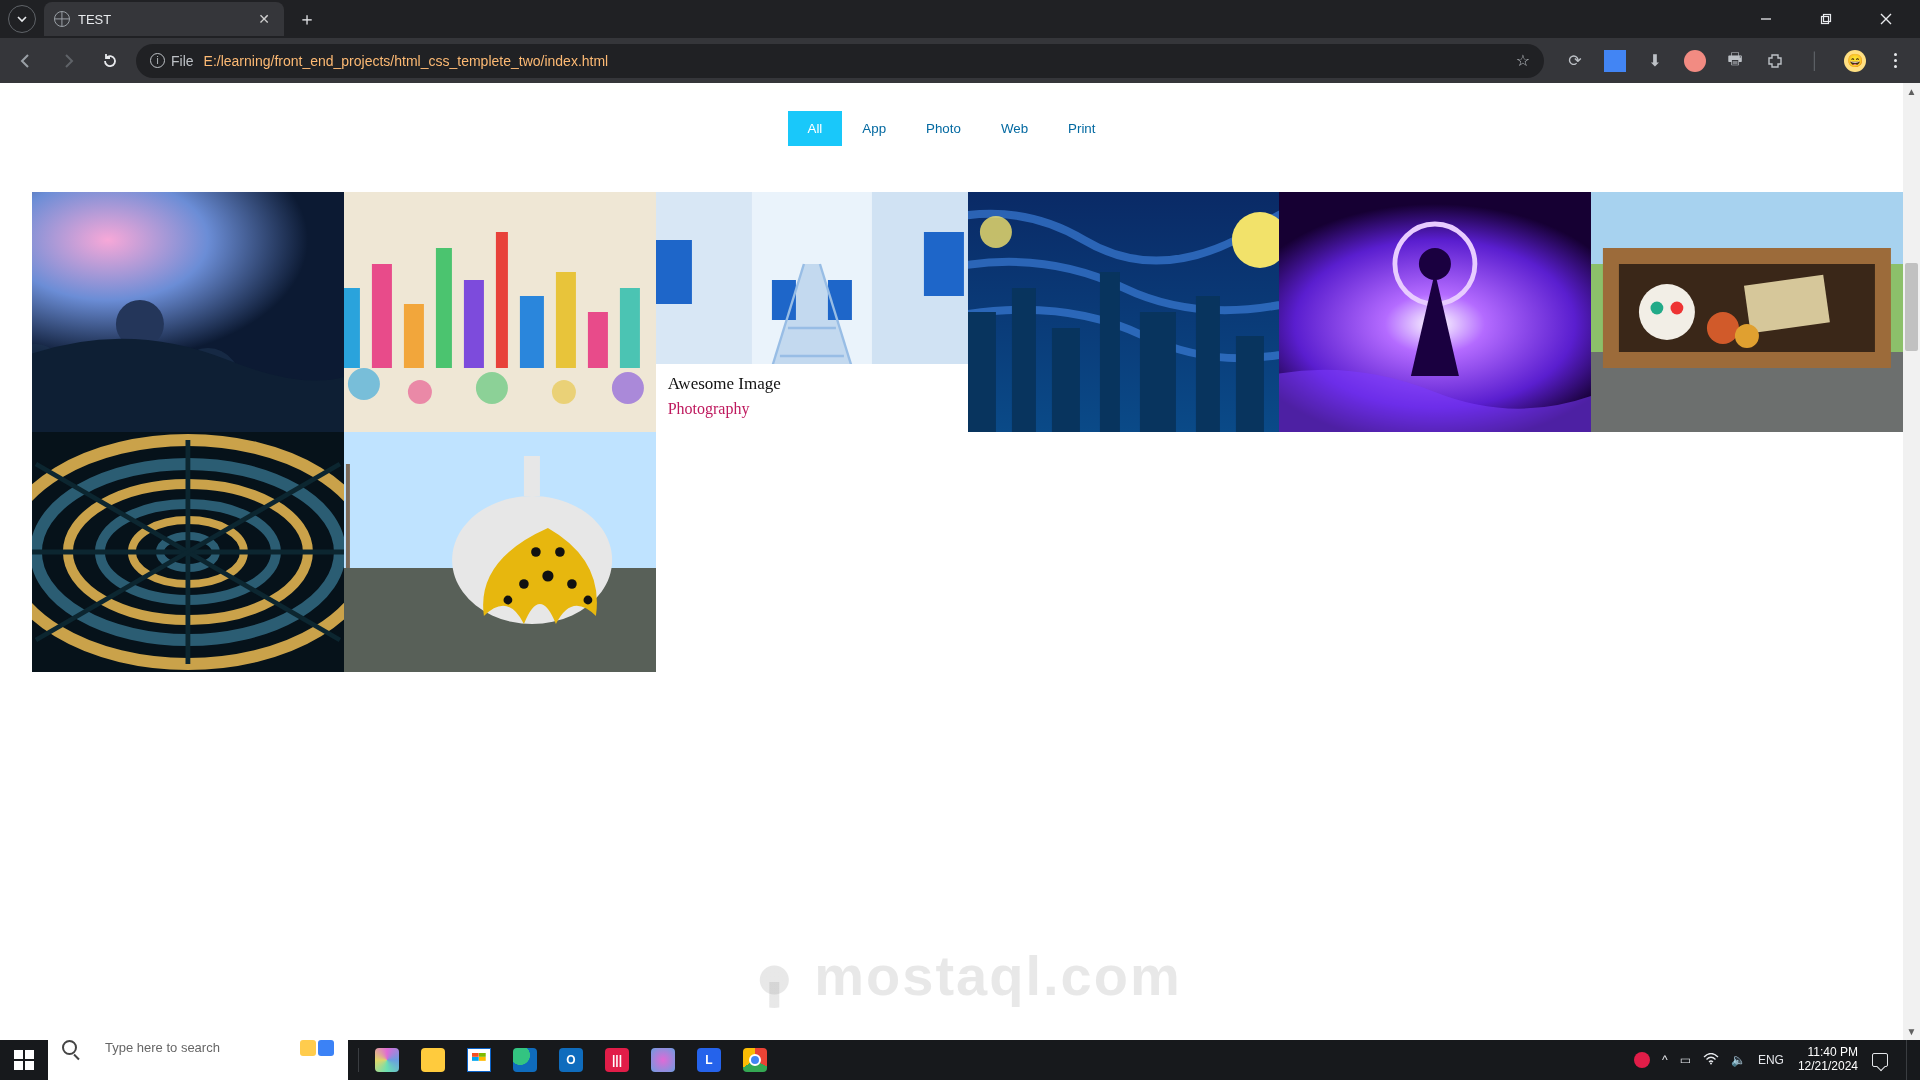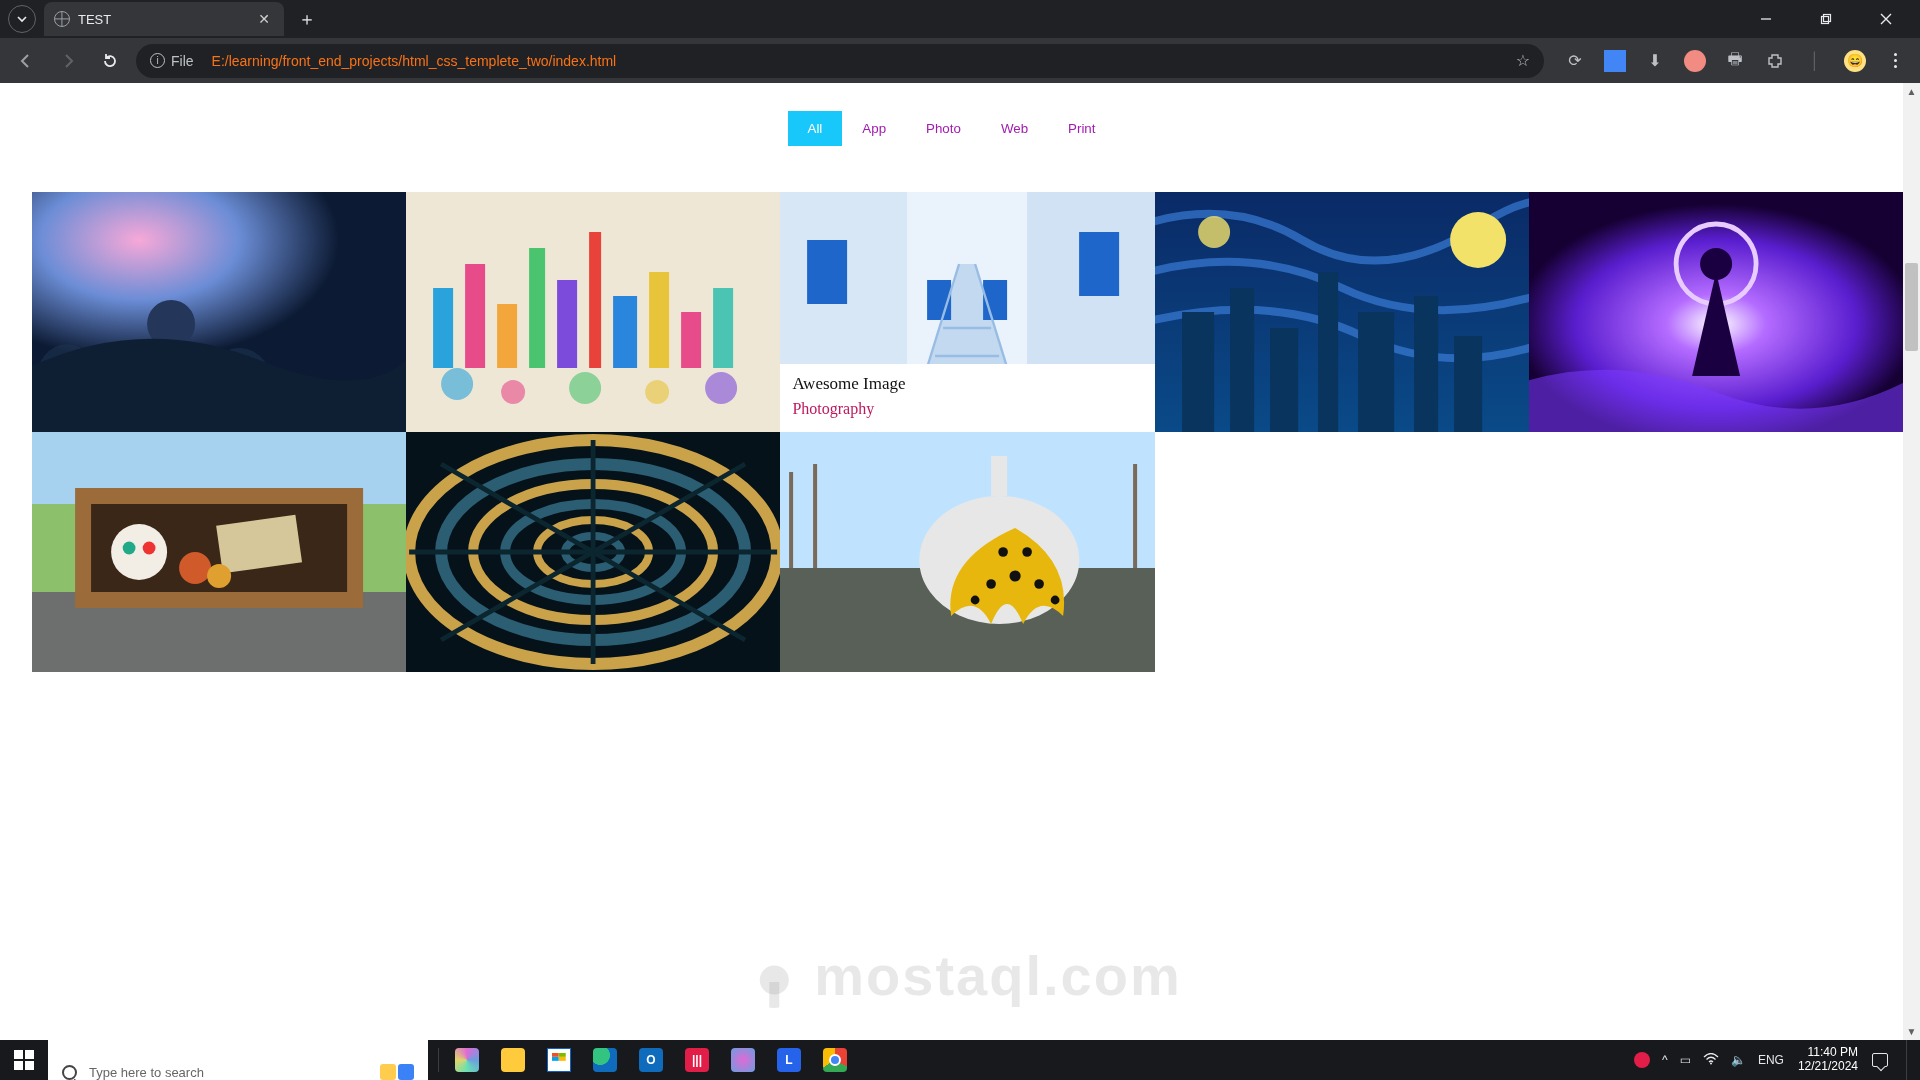--- a/index.html
+++ b/index.html
@@ -83,21 +83,21 @@
   color:#e8eaed; font-size:14px;
 }
 .omnibox .file-badge{
   display:flex; align-items:center; gap:6px;
   color:#bdc1c6;
 }
 .omnibox .file-badge .info{
   width:15px;height:15px;border:1.4px solid #bdc1c6;border-radius:50%;
   display:flex;align-items:center;justify-content:center;font-size:10px;
 }
-.omnibox .url{ flex:1; color:#f97316;margin-left:8px; }
+.omnibox .url{ flex:1; color:#fdba74; }
 .omnibox .star{ color:#bdc1c6; cursor:pointer; font-size:16px; }
 .tool-icons{ display:flex; align-items:center; gap:18px; padding:0 4px 0 10px;}
 .tool-icons span{ width:22px; height:22px; display:inline-flex; align-items:center; justify-content:center; cursor:pointer; }
 .dot{ width:16px; height:16px; border-radius:50%; background:#f28b82;}
 .sq-blue{ width:16px; height:16px; background:#4285f4;}
 .avatar{ width:24px; height:24px; border-radius:50%; background:#ffe082; display:flex;align-items:center;justify-content:center;font-size:13px;}
 .kebab{ display:flex; flex-direction:column; gap:3px;}
 .kebab i{ width:3px;height:3px;background:#e8eaed;border-radius:50%;}
 
 
@@ -126,31 +126,31 @@
 }
 .filters{
   display:flex; justify-content:center; gap:0;
   padding: 28px 0 46px;
   font-family: Georgia, "Times New Roman", serif;
   font-size:18px;
 }
 .filter-btn{
   padding: 10px 20px;
   cursor:pointer;
-  color:#a21caf;
+  color:#0369a1;
   background:transparent;
   border:none;
 }
 .filter-btn.active{
   background:#19C8FA; color:#fff;
 }
 
 .gallery{
   display:grid;
-  grid-template-columns: repeat(5, 1fr);
+  grid-template-columns: repeat(6, 1fr);
   grid-auto-rows: 240px;
   width:1903px;
   padding-left:32px;
 }
 .tile{ position:relative; overflow:hidden; }
 .tile svg{ width:100%; height:100%; display:block; }
 
 .tile .caption{
   position:absolute; left:0; right:0; bottom:0;
   background:#fff;
@@ -210,23 +210,23 @@
 }
 .start{
   width:48px; height:40px;
   display:flex; align-items:center; justify-content:center;
 }
 .start .win{
   display:grid; grid-template-columns:9px 9px; grid-template-rows:9px 9px; gap:2px;
 }
 .start .win i{ background:#fff;}
 .search-box{
-  height:40px; width:380px;
+  height:40px; width:300px;
   background:#fff; color:#555;
-  display:flex; align-items:flex-end; gap:12px;
+  display:flex; align-items:flex-start; gap:28px;
   padding:0 14px;
 }
 .search-box .mag{
   width:15px;height:15px;border:2px solid #444;border-radius:50%;position:relative;
 }
 .search-box .mag::after{content:"";position:absolute;right:-5px;bottom:-5px;width:7px;height:2px;background:#444;transform:rotate(45deg);}
 .search-box .ph{ flex:1; color:#666;}
 .search-box .tail{ display:flex; gap:2px;}
 .search-box .tail span{ width:16px; height:16px; border-radius:3px;}
 .search-box .tail .a{ background:#ffcc4d;}

